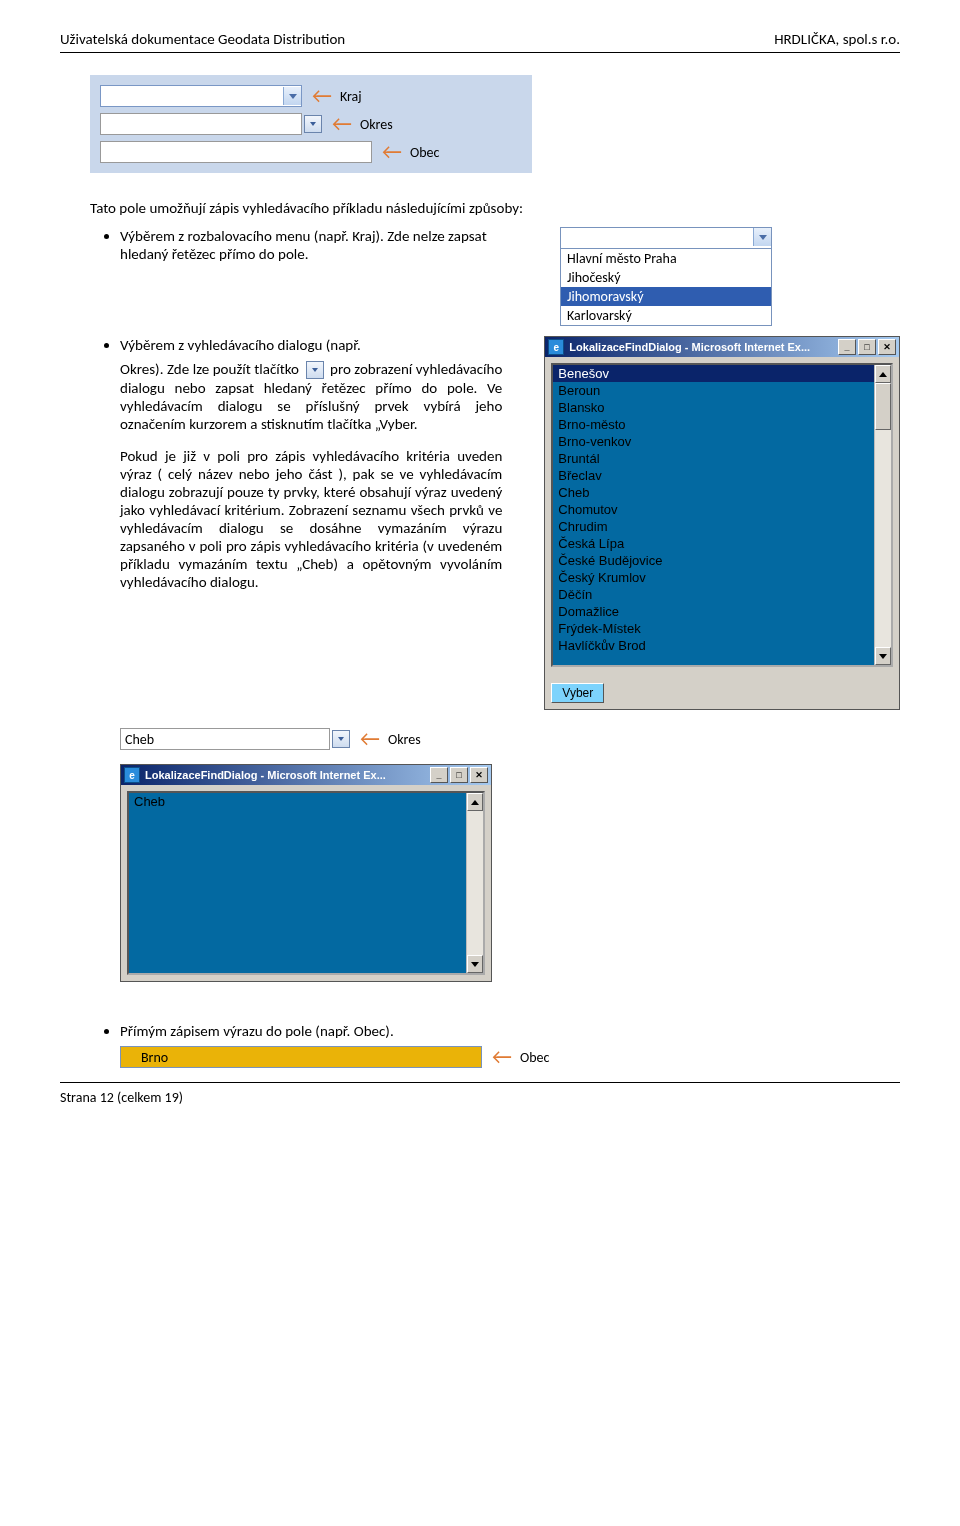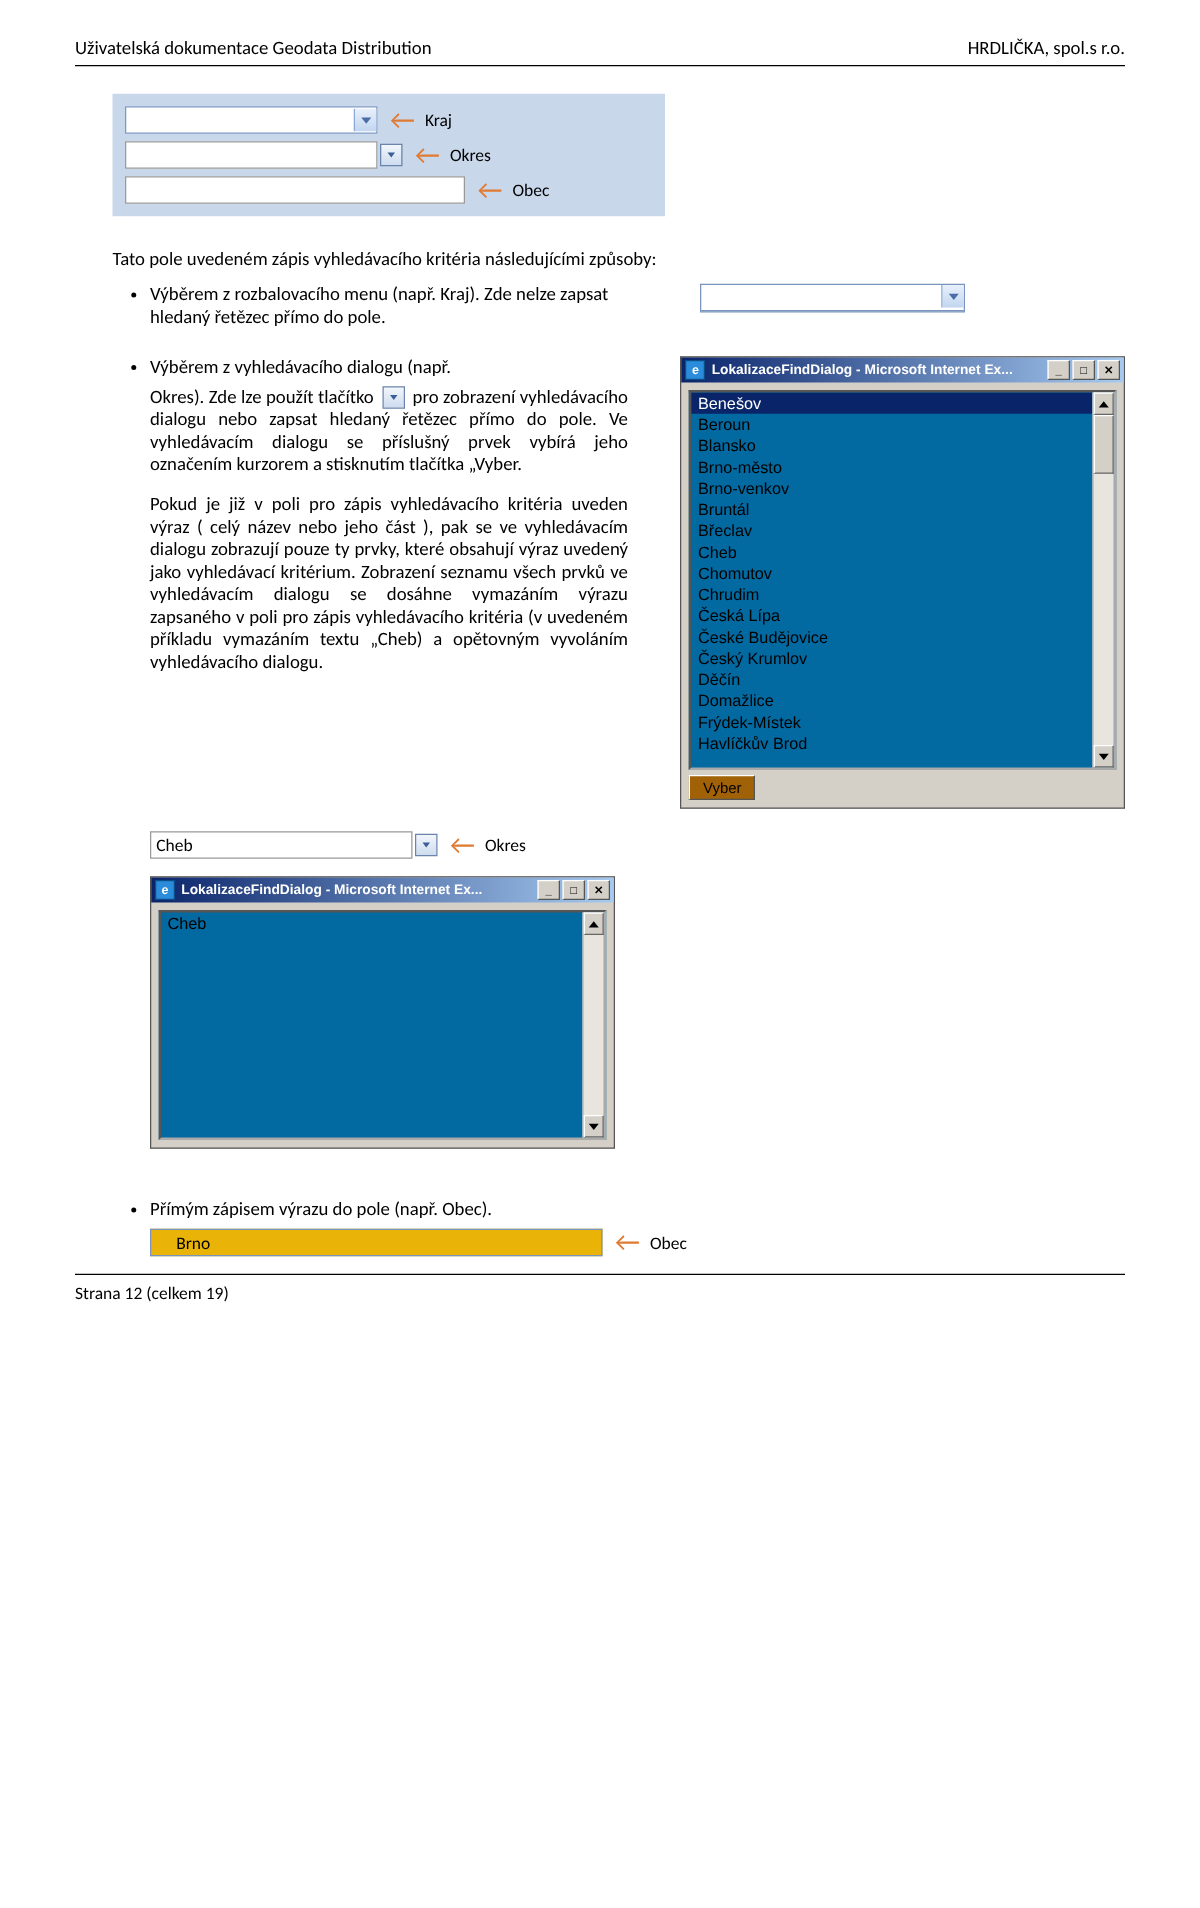--- a/index.html
+++ b/index.html
@@ -185,25 +185,25 @@
     border-right-color: #666; border-bottom-color: #666;
     display: flex; align-items: center; justify-content: center;
   }
   .sb-btn .tri-up { width:0;height:0;border-left:4px solid transparent;border-right:4px solid transparent;border-bottom:5px solid #000; }
   .sb-btn .tri-dn { width:0;height:0;border-left:4px solid transparent;border-right:4px solid transparent;border-top:5px solid #000; }
   .sb-track { flex:1; position: relative; }
   .sb-thumb { position:absolute; top:0; left:0; right:0; height:45px; background:#d4d0c8; border:1px solid #fff; border-right-color:#666; border-bottom-color:#666; }
   .winbtn {
     display: inline-block;
     padding: 2px 10px;
-    background: #a16207;
+    background: #7dd3fc;
     border: 1px solid #fff;
     border-right-color: #555; border-bottom-color: #555;
     font-size: 12px;
-    margin-top: 4px;
+    margin-top: 16px;
   }
   
   .cheb-row {
     display:flex; align-items:center;
     margin: 18px 0 14px 60px;
     font-size:14px;
   }
   .cheb-input {
     width: 200px; height: 20px;
     border: 1px solid #999;
@@ -259,31 +259,37 @@
       <span class="arrow-left">←</span>
       <span class="kko-label">Okres</span>
     </div>
     <div class="kko-row" style="margin-bottom:0;">
       <div class="kko-input" style="width:270px;justify-content:flex-start;border-color:#999;"></div>
       <span class="arrow-left">←</span>
       <span class="kko-label">Obec</span>
     </div>
   </div>
 
-  <p class="body-text section-gap">Tato pole uvedeném zápis vyhledávacího kritéria následujícími způsoby:</p>
+  <p class="body-text section-gap">Tato pole umožňují zápis vyhledávacího příkladu následujícími způsoby:</p>
 
   <div style="display:flex; gap:30px; align-items:flex-start;">
     <ul class="bullets" style="flex:0 0 400px;">
       <li>Výběrem z rozbalovacího menu (např. Kraj). Zde nelze zapsat hledaný řetězec přímo do pole.</li>
     </ul>
     <div class="dropkraj">
       <div class="top">
           <div class="combo-btn">
             <span class="down-arrow"></span>
           </div>
+        </div>
+      <div id="krajitems">
+          <div class="item">Hlavní město Praha</div>
+          <div class="item">Jihočeský</div>
+          <div class="item selected">Jihomoravský</div>
+          <div class="item">Karlovarský</div>
         </div>
     </div>
   </div>
 
   <div class="two-col">
     <div class="leftcol">
       <ul class="bullets" style="margin-left:0;">
         <li>
           <span>Výběrem z vyhledávacího dialogu (např.</span>
         </li>

